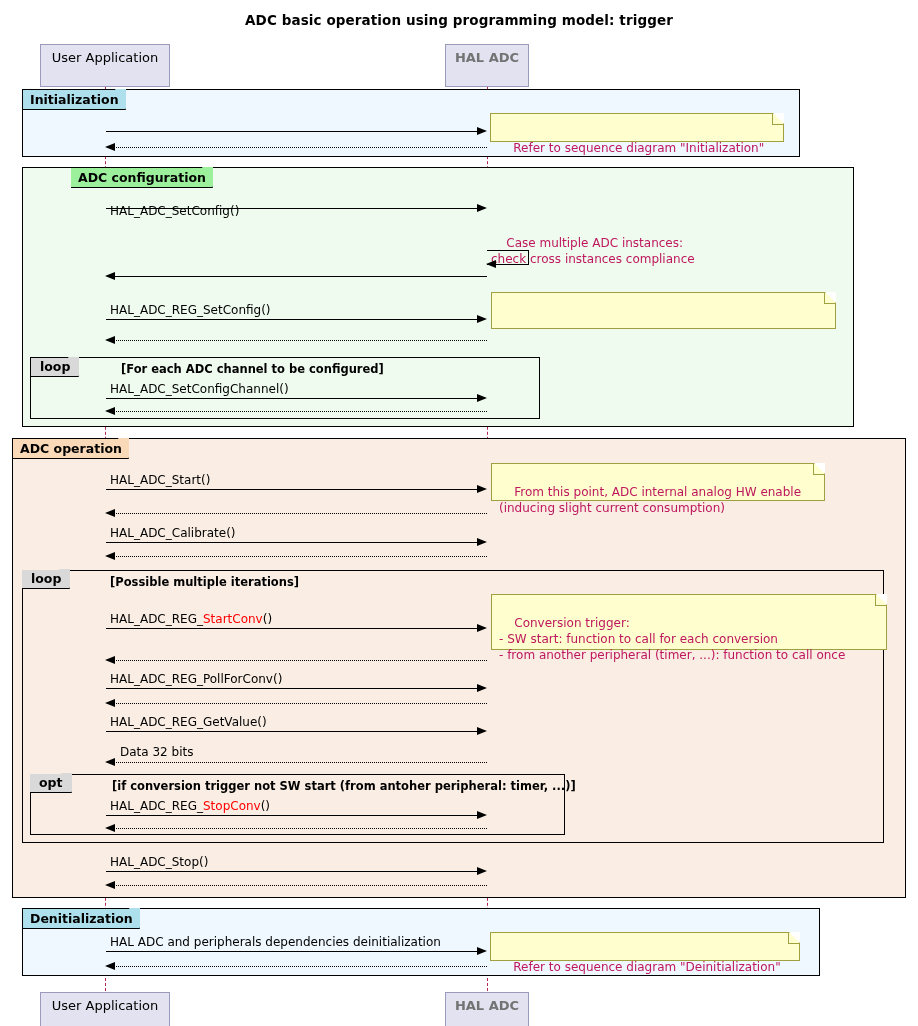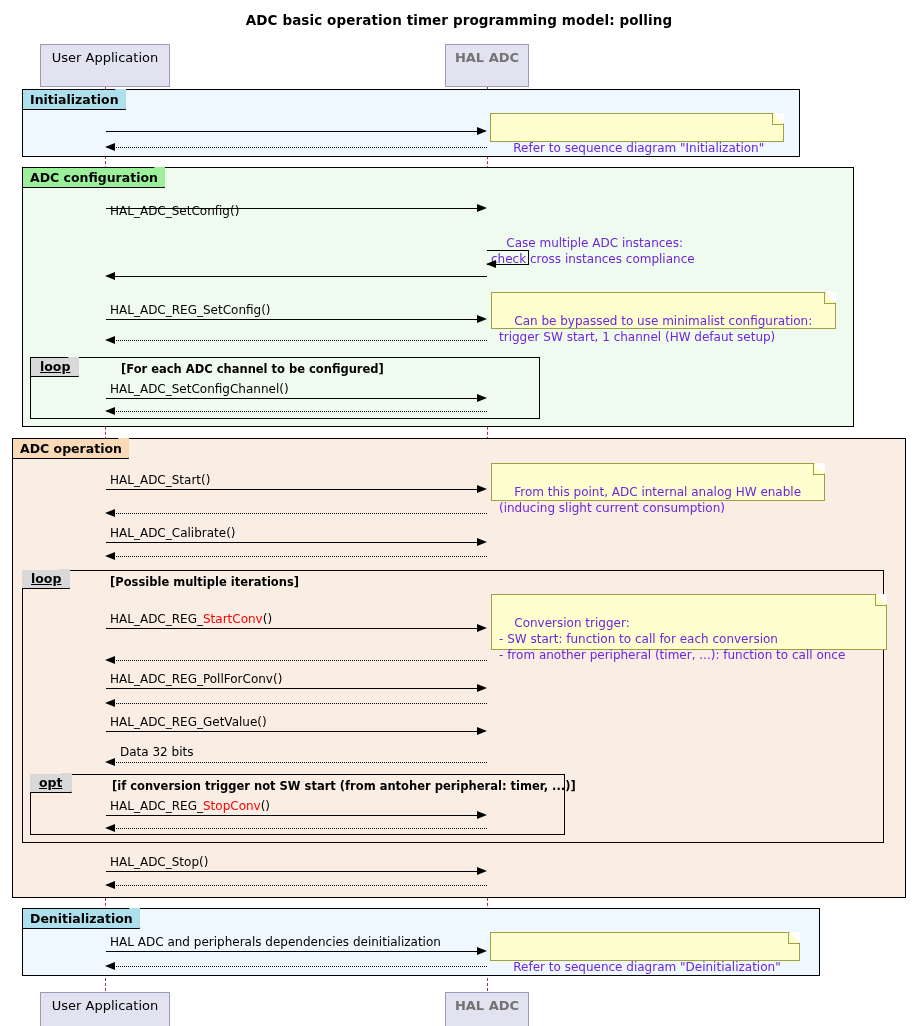--- a/index.html
+++ b/index.html
@@ -108,21 +108,20 @@
     height: 19px;
     box-sizing: border-box;
     background: #D9D9D9;
     border-right: 1.5px solid #000;
     border-bottom: 1.5px solid #000;
     font-weight: bold;
     font-size: 12.5px;
     line-height: 18px;
     padding: 0 8px 0 9px;
     white-space: nowrap;
-    text-decoration: underline;
   }
   .frame-tab .corner {
     position: absolute;
     right: -1px; top: -1px;
     width: 0; height: 0;
     border-left: 11px solid transparent;
     border-top: 20px solid transparent;
   }
 
   
@@ -170,21 +169,21 @@
   .note {
     position: absolute;
     box-sizing: border-box;
     background: #FBFB da;
     background: #FEFECE;
     border: 1px solid #A0A040;
     font-size: 12px;
     line-height: 16px;
     padding: 4px 8px 4px 7px;
     white-space: pre;
-    color: #6d28d9;
+    color: #be185d;
   }
   .note .fold {
     position: absolute;
     right: -1px;
     top: -1px;
     width: 0; height: 0;
     border-left: 11px solid transparent;
     border-top: 11px solid #ffffff;
   }
   .note .fold2 {
@@ -197,21 +196,21 @@
     transform-origin: top right;
     transform: rotate(0deg);
     pointer-events: none;
   }
 </style>
 </head>
 <body>
 
 <div id="diagram">
 
-  <div class="title">ADC basic operation timer programming model: polling</div>
+  <div class="title">ADC basic operation using programming model: trigger</div>
 
   <div class="lifeline" style="left:105px; top:71px; height:920px;"></div>
   <div class="lifeline" style="left:487px; top:71px; height:920px;"></div>
 
   <div class="participant" style="left:40px; top:44px; width:130px;">
     <span>User Application</span>
   </div>
   <div class="participant hal" style="left:445px; top:44px; width:84px;">
     <span>HAL ADC</span>
   </div>
@@ -229,21 +228,21 @@
   <div class="arrow-line dotted" style="left:113px; top:147px; width:374px;"></div>
   <div class="arrow-head-l" style="left:105px; top:143px;"></div>
 
   <div class="note" style="left:490px; top:113px; width:294px; height:29px; line-height:21px; padding-top:3px;">
     <span>Refer to sequence diagram "Initialization"</span>
     <span class="fold"></span>
     <span class="fold2"></span>
   </div>
 
   <div class="group" style="left:22px; top:167px; width:832px; height:260px; background:#EFFBEF;">
-    <div class="group-tab" style="background:#9CF09C;">
+    <div class="group-tab" style="background:#9CF09C;margin-left:48px;">
       <span>ADC configuration</span>
       <span class="corner" style="border-top-color:#9CF09C;"></span>
     </div>
   </div>
 
   <div class="msg-label" style="left:110px; top:204px;">
     <span>HAL_ADC_SetConfig()</span>
   </div>
   <div class="arrow-line" style="left:106px; top:208px; width:372px;"></div>
   <div class="arrow-head-r" style="left:477px; top:204px;"></div>
@@ -253,22 +252,20 @@
 check cross instances compliance</span>
   </div>
 
   <div class="selfcall" style="left:487px; top:250px; width:42px; height:15px;"></div>
   <div class="arrow-head-l" style="left:486px; top:260px;"></div>
 
   <div class="arrow-line" style="left:113px; top:276px; width:374px;"></div>
   <div class="arrow-head-l" style="left:105px; top:272px;"></div>
 
   <div class="note" style="left:491px; top:292px; width:345px; height:37px;">
-    <span>Can be bypassed to use minimalist configuration:
-trigger SW start, 1 channel (HW defaut setup)</span>
     <span class="fold"></span>
     <span class="fold2"></span>
   </div>
 
   <div class="msg-label" style="left:110px; top:303px;">
     <span>HAL_ADC_REG_SetConfig()</span>
   </div>
   <div class="arrow-line" style="left:106px; top:319px; width:372px;"></div>
   <div class="arrow-head-r" style="left:477px; top:315px;"></div>
   <div class="arrow-line dotted" style="left:113px; top:340px; width:374px;"></div>

